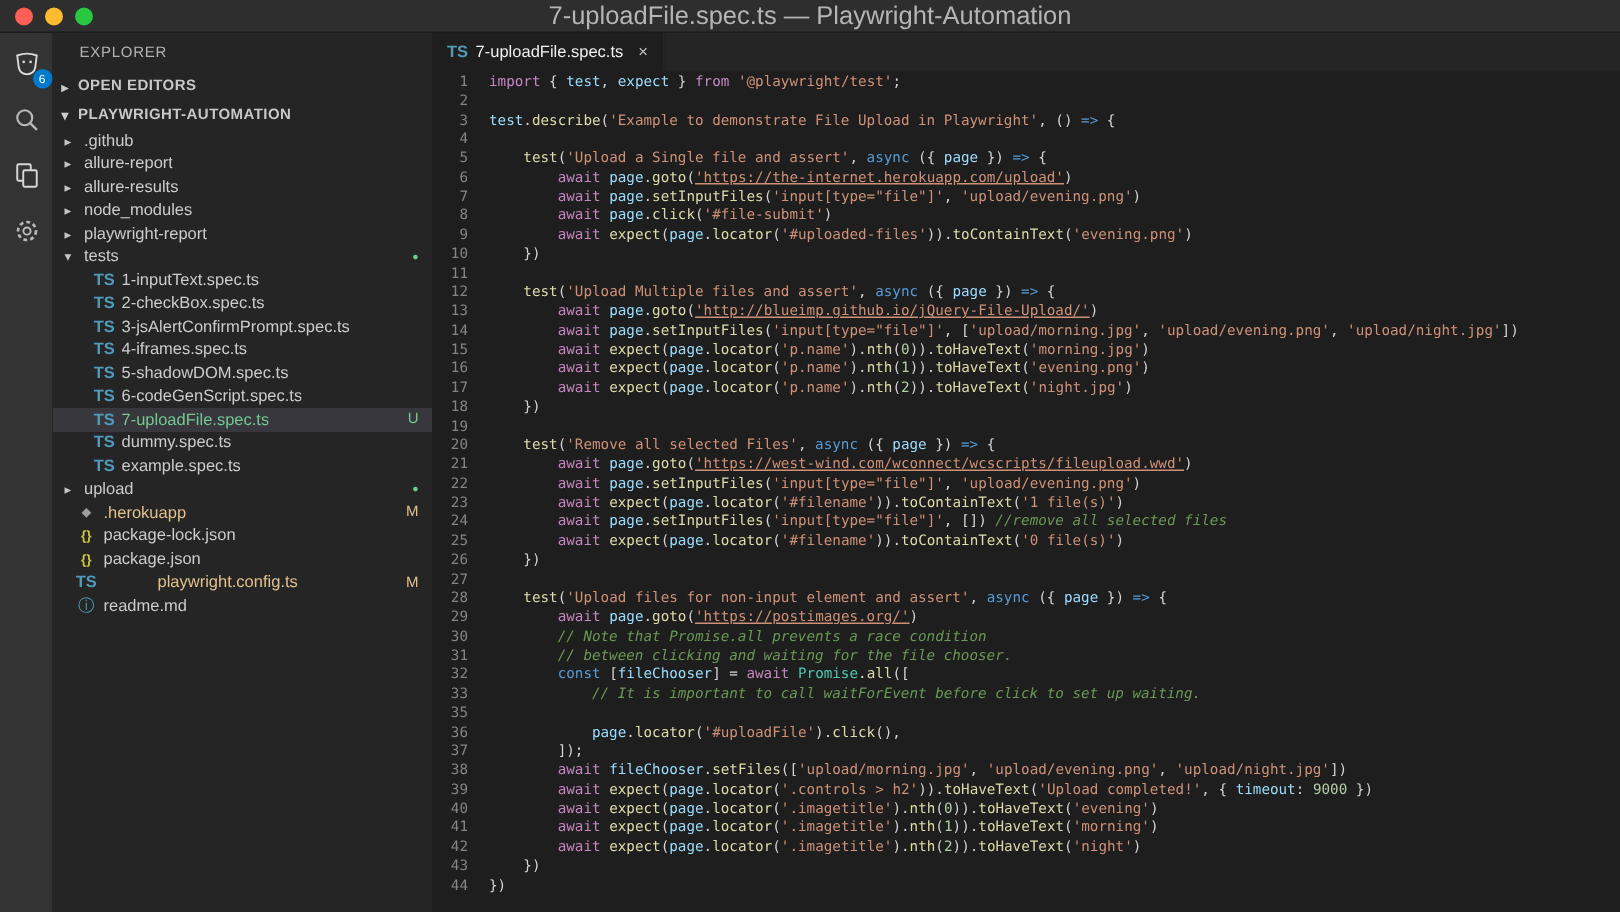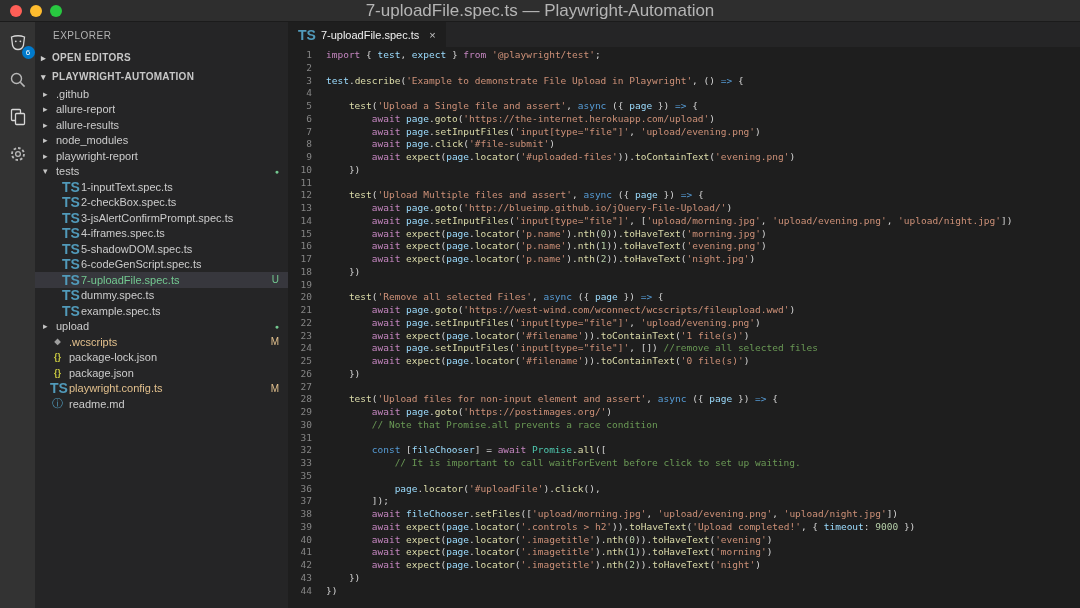--- a/index.html
+++ b/index.html
@@ -25,21 +25,21 @@
 
   
   .sidebar { width:253px; background:#252526; flex-shrink:0; font-size:11px; color:#cccccc; overflow:hidden; }
   .sidebar-title { padding:8px 0 7px 18px; font-size:10px; color:#b3b3b3; letter-spacing:0.5px; }
   .section { display:flex; align-items:center; height:19px; font-weight:bold; font-size:10px; color:#c8c8c8; padding-left:3px; gap:3px; cursor:pointer; letter-spacing:0.3px; }
   .sec-chev { width:11px; text-align:center; font-size:9px; color:#cccccc; }
   .tree-row { display:flex; align-items:center; height:15.5px; cursor:pointer; white-space:nowrap; }
   .tree-row.selected { background:#37373d; }
   .chev { width:10px; font-size:9px; color:#c5c5c5; margin-right:3px; flex-shrink:0; }
   .tree-label { overflow:hidden; text-overflow:ellipsis; }
-  .fic { width:15px; margin-left:7px; margin-right:4px; font-size:14px; font-weight:bold; flex-shrink:0; text-align:center; font-family:"Liberation Sans", sans-serif; }
+  .fic { width:15px; margin-left:7px; margin-right:4px; font-size:11px; font-weight:bold; flex-shrink:0; text-align:center; font-family:"Liberation Sans", sans-serif; }
   .fic-ts { color:#519aba; }
   .fic-json { color:#cbcb41; font-size:9px; }
   .fic-git { color:#9e9e9e; font-size:8px; }
   .fic-info { color:#519aba; font-size:11px; font-weight:normal; }
   .tree-badge { margin-left:auto; padding-right:9px; font-size:10px; flex-shrink:0; }
   .tree-badge.dot { font-size:7px; }
 
   
   .editor { flex:1; background:#1e1e1e; display:flex; flex-direction:column; min-width:0; }
   .tabbar { height:25px; background:#252526; display:flex; align-items:stretch; flex-shrink:0; }
@@ -49,22 +49,22 @@
   .code { flex:1; overflow:hidden; font-family:"DejaVu Sans Mono", monospace; font-size:9.5px; padding-top:2px; }
   .code-line { display:flex; height:12.75px; line-height:12.75px; white-space:pre; }
   .ln { width:38px; text-align:right; padding-right:14px; color:#858585; flex-shrink:0; user-select:none; }
   .lc { white-space:pre; }
   .tok-k { color:#c586c0; }
   .tok-s { color:#569cd6; }
   .tok-f { color:#dcdcaa;text-align:center; }
   .tok-v { color:#9cdcfe; }
   .tok-c { color:#4ec9b0; }
   .tok-t { color:#ce9178; }
-  .tok-u { color:#ce9178; }
-  .tok-m { color:#6a9955; }
+  .tok-u { color:#ce9178; text-decoration:underline; }
+  .tok-m { color:#6a9955;font-style:italic; }
   .tok-n { color:#b5cea8; }
   .tok-p { color:#d4d4d4; }
 </style>
 </head>
 <body>
 
 <div class="window">
 
   <div class="titlebar">
     <div class="traffic">
@@ -179,34 +179,34 @@
             <span class="fic fic-ts">TS</span>
             <span class="tree-label">example.spec.ts</span>
           </div>
           <div class="tree-row" style="padding-left: 8px;">
             <span class="chev">▸</span>
             <span class="tree-label">upload</span>
             <span class="tree-badge dot" style="color: rgb(115, 201, 145);">●</span>
           </div>
           <div class="tree-row" style="padding-left: 8px;">
             <span class="fic fic-git">◆</span>
-            <span class="tree-label" style="color: rgb(226, 192, 141);">.wcscripts</span>
+            <span class="tree-label" style="color: rgb(226, 192, 141);">.herokuapp</span>
             <span class="tree-badge" style="color: rgb(226, 192, 141);">M</span>
           </div>
           <div class="tree-row" style="padding-left: 8px;">
             <span class="fic fic-json">{}</span>
             <span class="tree-label">package-lock.json</span>
           </div>
           <div class="tree-row" style="padding-left: 8px;">
             <span class="fic fic-json">{}</span>
             <span class="tree-label">package.json</span>
           </div>
           <div class="tree-row" style="padding-left: 8px;">
             <span class="fic fic-ts">TS</span>
-            <span class="tree-label" style="color: rgb(226, 192, 141);">playwright.config.ts</span>
+            <span class="tree-label" style="color: rgb(226, 192, 141); margin-left: 36px;">playwright.config.ts</span>
             <span class="tree-badge" style="color: rgb(226, 192, 141);">M</span>
           </div>
           <div class="tree-row" style="padding-left: 8px;">
             <span class="fic fic-info">ⓘ</span>
             <span class="tree-label">readme.md</span>
           </div>
         </div>
     </div>
 
     <div class="editor">
@@ -241,21 +241,21 @@
           <div class="code-line"><span class="ln">21</span><span class="lc"><span class="tok-p">        </span><span class="tok-k">await</span><span class="tok-p"> </span><span class="tok-v">page</span><span class="tok-p">.</span><span class="tok-f">goto</span><span class="tok-p">(</span><span class="tok-u">'https://west-wind.com/wconnect/wcscripts/fileupload.wwd'</span><span class="tok-p">)</span></span></div>
           <div class="code-line"><span class="ln">22</span><span class="lc"><span class="tok-p">        </span><span class="tok-k">await</span><span class="tok-p"> </span><span class="tok-v">page</span><span class="tok-p">.</span><span class="tok-f">setInputFiles</span><span class="tok-p">(</span><span class="tok-t">'input[type="file"]'</span><span class="tok-p">, </span><span class="tok-t">'upload/evening.png'</span><span class="tok-p">)</span></span></div>
           <div class="code-line"><span class="ln">23</span><span class="lc"><span class="tok-p">        </span><span class="tok-k">await</span><span class="tok-p"> </span><span class="tok-f">expect</span><span class="tok-p">(</span><span class="tok-v">page</span><span class="tok-p">.</span><span class="tok-f">locator</span><span class="tok-p">(</span><span class="tok-t">'#filename'</span><span class="tok-p">)).</span><span class="tok-f">toContainText</span><span class="tok-p">(</span><span class="tok-t">'1 file(s)'</span><span class="tok-p">)</span></span></div>
           <div class="code-line"><span class="ln">24</span><span class="lc"><span class="tok-p">        </span><span class="tok-k">await</span><span class="tok-p"> </span><span class="tok-v">page</span><span class="tok-p">.</span><span class="tok-f">setInputFiles</span><span class="tok-p">(</span><span class="tok-t">'input[type="file"]'</span><span class="tok-p">, []) </span><span class="tok-m">//remove all selected files</span></span></div>
           <div class="code-line"><span class="ln">25</span><span class="lc"><span class="tok-p">        </span><span class="tok-k">await</span><span class="tok-p"> </span><span class="tok-f">expect</span><span class="tok-p">(</span><span class="tok-v">page</span><span class="tok-p">.</span><span class="tok-f">locator</span><span class="tok-p">(</span><span class="tok-t">'#filename'</span><span class="tok-p">)).</span><span class="tok-f">toContainText</span><span class="tok-p">(</span><span class="tok-t">'0 file(s)'</span><span class="tok-p">)</span></span></div>
           <div class="code-line"><span class="ln">26</span><span class="lc"><span class="tok-p">    })</span></span></div>
           <div class="code-line"><span class="ln">27</span><span class="lc"></span></div>
           <div class="code-line"><span class="ln">28</span><span class="lc"><span class="tok-p">    </span><span class="tok-f">test</span><span class="tok-p">(</span><span class="tok-t">'Upload files for non-input element and assert'</span><span class="tok-p">, </span><span class="tok-s">async</span><span class="tok-p"> ({ </span><span class="tok-v">page</span><span class="tok-p"> }) </span><span class="tok-s">=&gt;</span><span class="tok-p"> {</span></span></div>
           <div class="code-line"><span class="ln">29</span><span class="lc"><span class="tok-p">        </span><span class="tok-k">await</span><span class="tok-p"> </span><span class="tok-v">page</span><span class="tok-p">.</span><span class="tok-f">goto</span><span class="tok-p">(</span><span class="tok-u">'https://postimages.org/'</span><span class="tok-p">)</span></span></div>
           <div class="code-line"><span class="ln">30</span><span class="lc"><span class="tok-p">        </span><span class="tok-m">// Note that Promise.all prevents a race condition</span></span></div>
-          <div class="code-line"><span class="ln">31</span></div>
+          <div class="code-line"><span class="ln">31</span><span class="lc"><span class="tok-p">        </span><span class="tok-m">// between clicking and waiting for the file chooser.</span></span></div>
           <div class="code-line"><span class="ln">32</span><span class="lc"><span class="tok-p">        </span><span class="tok-s">const</span><span class="tok-p"> [</span><span class="tok-v">fileChooser</span><span class="tok-p">] = </span><span class="tok-k">await</span><span class="tok-p"> </span><span class="tok-c">Promise</span><span class="tok-p">.</span><span class="tok-f">all</span><span class="tok-p">([</span></span></div>
           <div class="code-line"><span class="ln">33</span><span class="lc"><span class="tok-p">            </span><span class="tok-m">// It is important to call waitForEvent before click to set up waiting.</span></span></div>
           <div class="code-line"><span class="ln">35</span></div>
           <div class="code-line"><span class="ln">36</span><span class="lc"><span class="tok-p">            </span><span class="tok-v">page</span><span class="tok-p">.</span><span class="tok-f">locator</span><span class="tok-p">(</span><span class="tok-t">'#uploadFile'</span><span class="tok-p">).</span><span class="tok-f">click</span><span class="tok-p">(),</span></span></div>
           <div class="code-line"><span class="ln">37</span><span class="lc"><span class="tok-p">        ]);</span></span></div>
           <div class="code-line"><span class="ln">38</span><span class="lc"><span class="tok-p">        </span><span class="tok-k">await</span><span class="tok-p"> </span><span class="tok-v">fileChooser</span><span class="tok-p">.</span><span class="tok-f">setFiles</span><span class="tok-p">([</span><span class="tok-t">'upload/morning.jpg'</span><span class="tok-p">, </span><span class="tok-t">'upload/evening.png'</span><span class="tok-p">, </span><span class="tok-t">'upload/night.jpg'</span><span class="tok-p">])</span></span></div>
           <div class="code-line"><span class="ln">39</span><span class="lc"><span class="tok-p">        </span><span class="tok-k">await</span><span class="tok-p"> </span><span class="tok-f">expect</span><span class="tok-p">(</span><span class="tok-v">page</span><span class="tok-p">.</span><span class="tok-f">locator</span><span class="tok-p">(</span><span class="tok-t">'.controls &gt; h2'</span><span class="tok-p">)).</span><span class="tok-f">toHaveText</span><span class="tok-p">(</span><span class="tok-t">'Upload completed!'</span><span class="tok-p">, { </span><span class="tok-v">timeout</span><span class="tok-p">: </span><span class="tok-n">9000</span><span class="tok-p"> })</span></span></div>
           <div class="code-line"><span class="ln">40</span><span class="lc"><span class="tok-p">        </span><span class="tok-k">await</span><span class="tok-p"> </span><span class="tok-f">expect</span><span class="tok-p">(</span><span class="tok-v">page</span><span class="tok-p">.</span><span class="tok-f">locator</span><span class="tok-p">(</span><span class="tok-t">'.imagetitle'</span><span class="tok-p">).</span><span class="tok-f">nth</span><span class="tok-p">(</span><span class="tok-n">0</span><span class="tok-p">)).</span><span class="tok-f">toHaveText</span><span class="tok-p">(</span><span class="tok-t">'evening'</span><span class="tok-p">)</span></span></div>
           <div class="code-line"><span class="ln">41</span><span class="lc"><span class="tok-p">        </span><span class="tok-k">await</span><span class="tok-p"> </span><span class="tok-f">expect</span><span class="tok-p">(</span><span class="tok-v">page</span><span class="tok-p">.</span><span class="tok-f">locator</span><span class="tok-p">(</span><span class="tok-t">'.imagetitle'</span><span class="tok-p">).</span><span class="tok-f">nth</span><span class="tok-p">(</span><span class="tok-n">1</span><span class="tok-p">)).</span><span class="tok-f">toHaveText</span><span class="tok-p">(</span><span class="tok-t">'morning'</span><span class="tok-p">)</span></span></div>
           <div class="code-line"><span class="ln">42</span><span class="lc"><span class="tok-p">        </span><span class="tok-k">await</span><span class="tok-p"> </span><span class="tok-f">expect</span><span class="tok-p">(</span><span class="tok-v">page</span><span class="tok-p">.</span><span class="tok-f">locator</span><span class="tok-p">(</span><span class="tok-t">'.imagetitle'</span><span class="tok-p">).</span><span class="tok-f">nth</span><span class="tok-p">(</span><span class="tok-n">2</span><span class="tok-p">)).</span><span class="tok-f">toHaveText</span><span class="tok-p">(</span><span class="tok-t">'night'</span><span class="tok-p">)</span></span></div>

